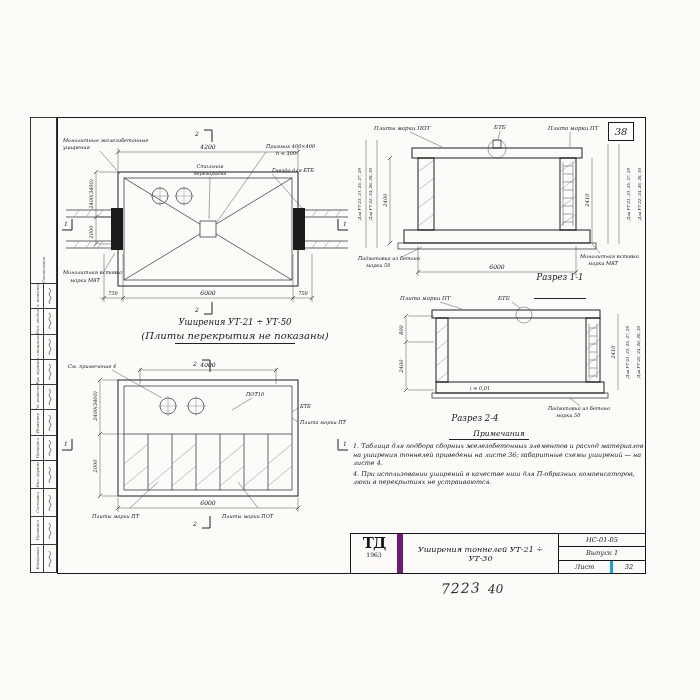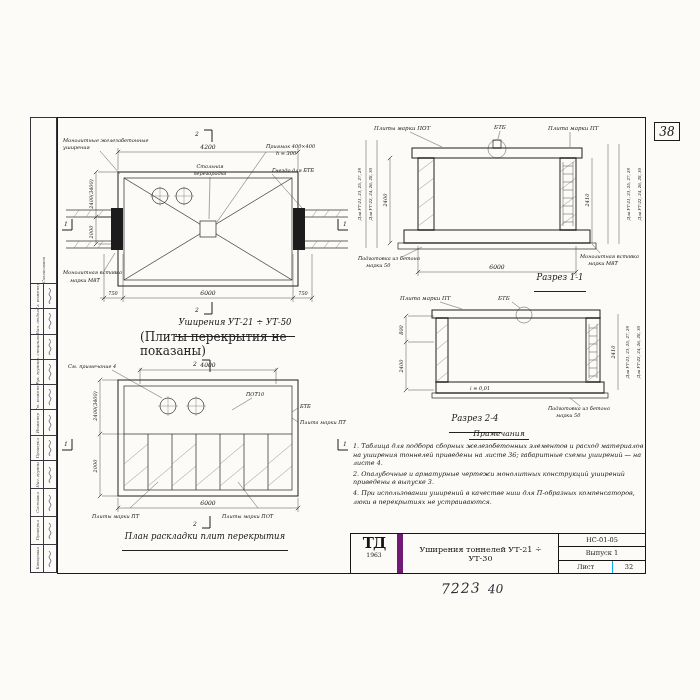--- a/index.html
+++ b/index.html
@@ -1,18 +1,18 @@
 <!DOCTYPE html>
 <html><head>
 <meta charset="utf-8">
 <style>
   html,body{margin:0;padding:0;background:#fff}
   .page{position:relative;width:700px;height:700px;background:#fcfbf8;font-family:"DejaVu Serif",serif;color:#161616;overflow:hidden}
   .frame{position:absolute;left:57px;top:117px;width:589px;height:457px;border:1.6px solid #1b1b1b;box-sizing:border-box}
-  .corner{position:absolute;left:654px;top:122px;width:24px;height:17px;border:1px solid #1b1b1b;display:flex;align-items:center;justify-content:center;font-size:12px;font-style:italic;background:#fcfbf8}
+  .corner{position:absolute;left:608px;top:122px;width:24px;height:17px;border:1px solid #1b1b1b;display:flex;align-items:center;justify-content:center;font-size:10px;font-style:italic;background:#fcfbf8}
   
   .stamp{position:absolute;left:30px;top:117px;width:27px;height:456px}
   .sbox{position:absolute;left:0;width:27px;border:1px solid #33333a;box-sizing:border-box}
   .s-top{top:0;height:167px;display:flex;justify-content:center;padding-top:8px}
   .s-mid{top:166px;height:178px;display:flex;flex-direction:column}
   .s-low{top:343px;height:113px;display:flex;flex-direction:column}
   .srow{flex:1;display:flex;border-bottom:0.5px solid #3a3a42;overflow:hidden}
   .srow:last-child{border-bottom:none}
   .slab{width:12px;border-right:0.5px solid #3a3a42;display:flex;align-items:center;justify-content:center;overflow:hidden}
   .ssig{flex:1;display:flex;align-items:center;justify-content:center}
@@ -23,38 +23,38 @@
   .t6{font-size:6px}.t55{font-size:5.5px}.t5{font-size:5px}.t4{font-size:4px}
   .mid{text-anchor:middle}
   .s1{stroke:#1f1f1f;stroke-width:1;fill:none}
   .s7{stroke:#262626;stroke-width:.7;fill:none}
   .s4{stroke:#3a3a3a;stroke-width:.45;fill:none}
   .h4{stroke:#6a6a6a;stroke-width:.4;fill:none}
   .blk{fill:#1c1c1c;stroke:none}
   .pitbox{fill:#fcfbf8;stroke:#262626;stroke-width:.7}
   
   .dtitle{position:absolute;text-align:center;font-style:italic;font-size:8.5px;color:#141414}
-  .dtitle .u{border-bottom:0.9px solid #222;padding:0 3px 9px 3px}
-  .dsub{position:absolute;text-align:left;font-size:12px;color:#222}
+  .dtitle .u{border-bottom:0.9px solid #222;padding:0 3px 16px 3px}
+  .dsub{position:absolute;text-align:center;font-style:italic;font-size:10px;color:#222}
   
   .notes{position:absolute;left:353px;top:429px;width:292px;font-size:6.4px;font-style:italic;line-height:1.34;color:#181818}
   .notes-h{text-align:center;font-size:7.6px;margin-bottom:3px}
   .notes-h .u{border-bottom:0.9px solid #222;padding:0 4px 1px 4px}
   .note{margin-bottom:2px}
   
   .tblock{position:absolute;left:350px;top:533px;width:296px;height:41px;border:1.3px solid #161616;display:flex;box-sizing:border-box;background:#fcfbf8}
   .tb-logo{width:46px;border-right:6px solid #701a75;display:flex;flex-direction:column;align-items:center;justify-content:flex-start}
   .tb-td{font-size:15px;font-weight:bold;letter-spacing:-1px}
   .tb-year{font-size:6px;margin-top:-1px}
-  .tb-title{flex:1;display:flex;align-items:center;justify-content:center;font-size:8px;text-align:center;padding:0 4px;border-right:1px solid #161616}
-  .tb-right{width:86px;display:flex;flex-direction:column;font-size:6.6px;}
+  .tb-title{flex:1;display:flex;align-items:center;justify-content:center;font-size:8px;font-style:italic;text-align:center;padding:0 4px;border-right:1px solid #161616}
+  .tb-right{width:86px;display:flex;flex-direction:column;font-size:6.6px;font-style:italic}
   .tb-code,.tb-issue{flex:1;border-bottom:1px solid #161616;display:flex;align-items:center;justify-content:center}
   .tb-sheet{flex:1;display:flex}
   .tb-sheet span{display:flex;align-items:center;justify-content:center}
-  .tb-sheet .lab{flex:1;border-right:1px solid #0ea5e9}
+  .tb-sheet .lab{flex:1;border-right:3px solid #0ea5e9}
   .tb-sheet .num{width:32px}
   
   .hw{position:absolute;font-family:"DejaVu Serif",serif;font-style:italic;color:#2c2c36}
 </style>
 </head>
 <body>
 
 <div class="page">
 
   <div class="frame"></div>
@@ -404,26 +404,24 @@
     <text class="t5" x="162" y="162">Плиты марки ПОТ</text>
     <text class="t6 mid" x="148" y="11">4000</text>
     <text class="t6 mid" x="148" y="149">6000</text>
     <text class="t5 mid" x="37" y="50" transform="rotate(-90 37 50)">2400(3400)</text>
     <text class="t5 mid" x="37" y="110" transform="rotate(-90 37 110)">2000</text>
     <text class="t6" x="133" y="10">2</text>
     <text class="t6" x="133" y="170">2</text>
     <text class="t6" x="4" y="90">1</text>
     <text class="t6" x="283" y="90">1</text>
   </svg>
-  <div class="dtitle" style="left:85px;top:531px;width:240px"><span class="u">План раскладки плит перекрытия</span></div>
 
   <div class="notes">
     <div class="notes-h"><span class="u">Примечания</span></div>
     <div class="note">1. Таблица для подбора сборных железобетонных элементов и расход материалов на уширения тоннелей приведены на листе 36; габаритные схемы уширений — на листе 4.</div>
-    <div class="note">2. Опалубочные и арматурные чертежи монолитных конструкций уширений приведены в выпуске 3.</div>
     <div class="note">4. При использовании уширений в качестве ниш для П-образных компенсаторов, люки в перекрытиях не устраиваются.</div>
   </div>
 
   <div class="tblock">
     <div class="tb-logo">
       <div class="tb-td">ТД</div>
       <div class="tb-year">1963</div>
     </div>
     <div class="tb-title">Уширения тоннелей УТ-21 ÷ УТ-30</div>
     <div class="tb-right">

